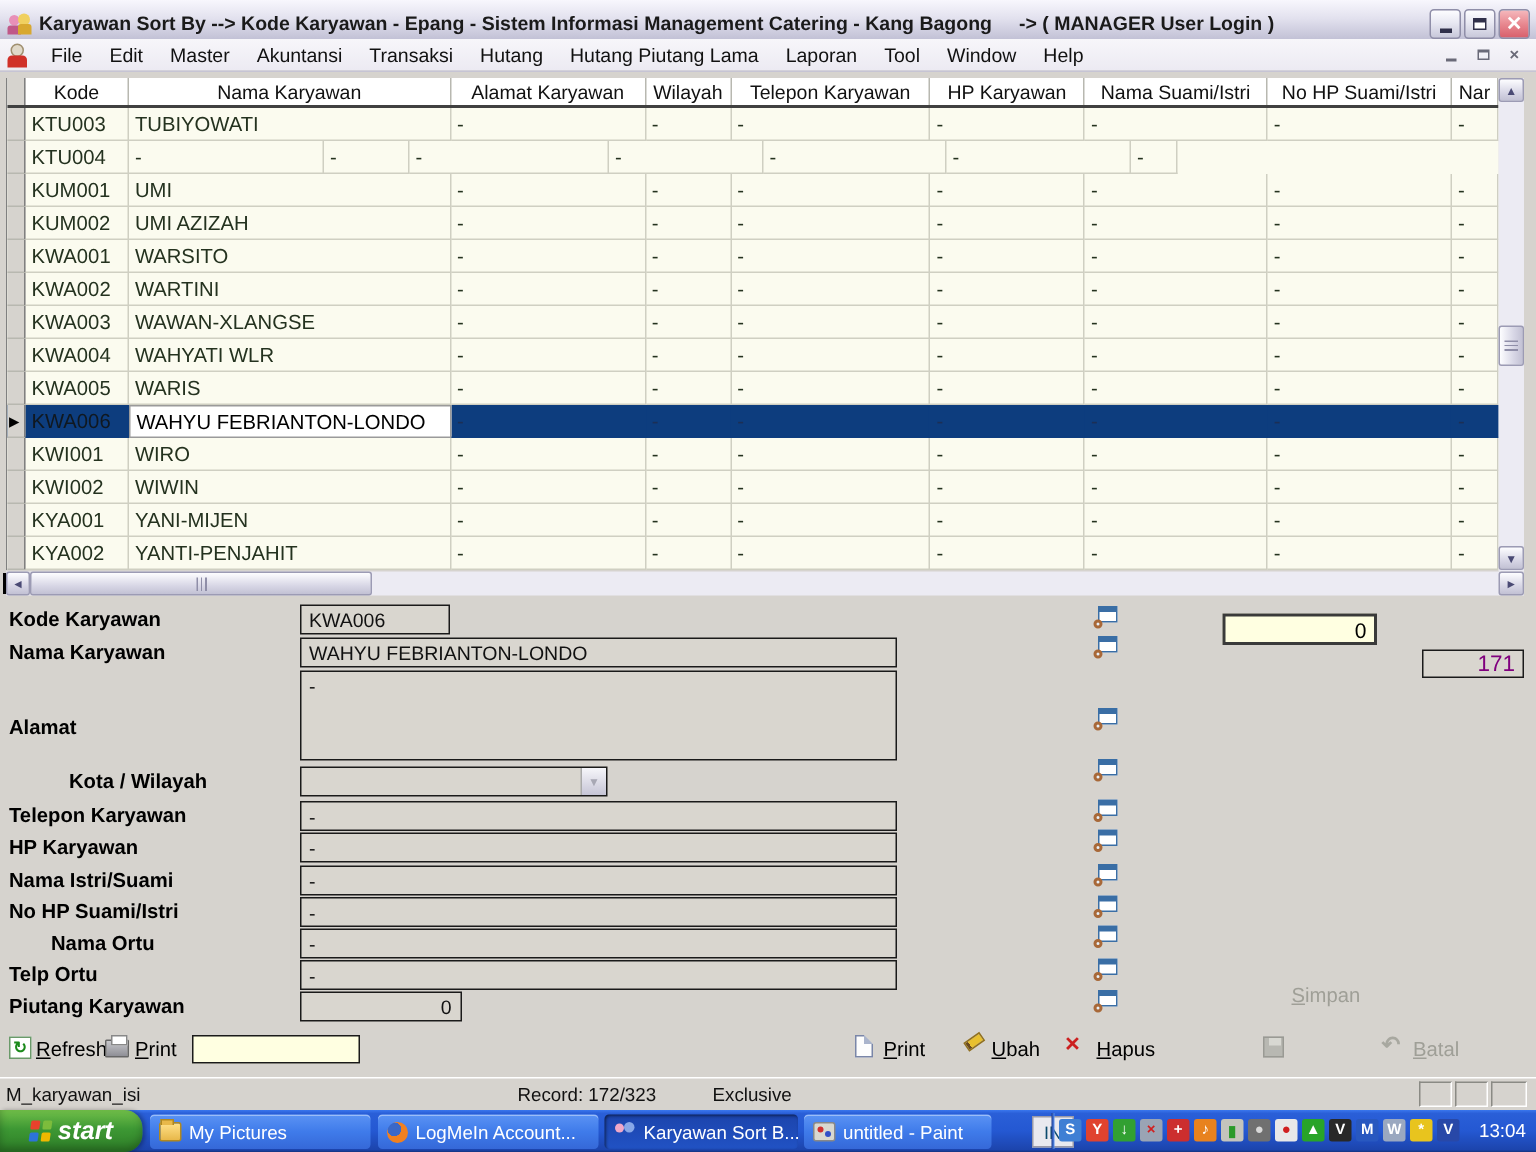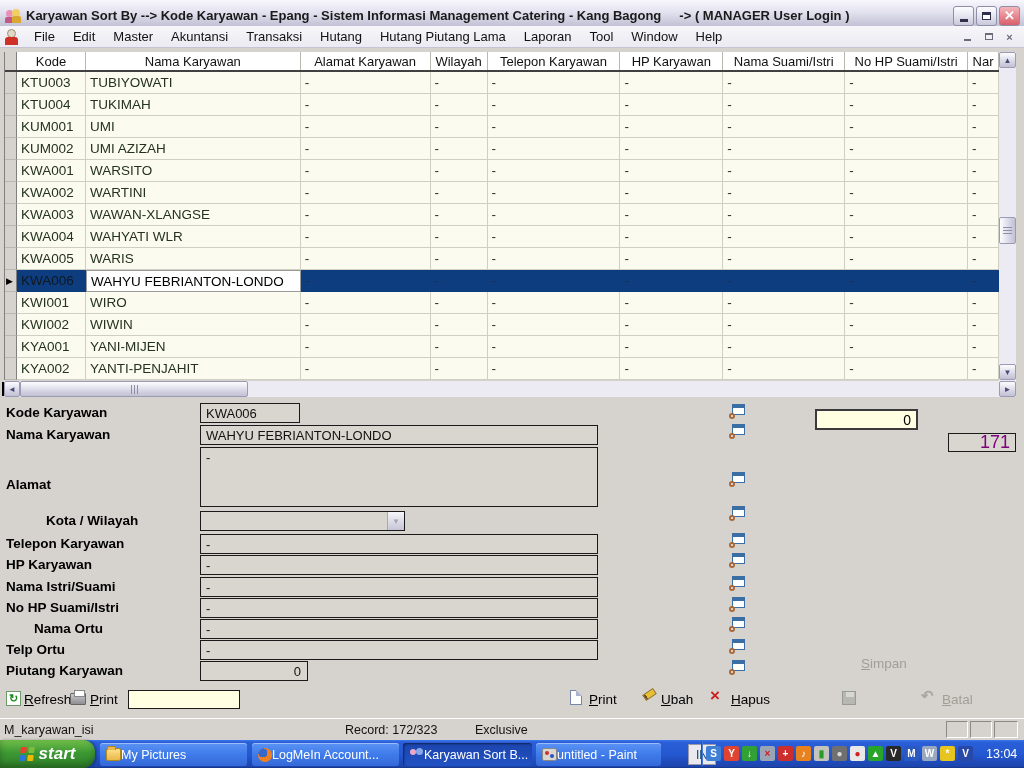--- a/index.html
+++ b/index.html
@@ -79,21 +79,21 @@
   .f-combo { width:205px; padding-left:5px; }
   .combo-btn { margin-left:auto; width:17px; height:18px; background:linear-gradient(180deg,#f6f6fa,#d9d8e4 60%,#c6c5d6);
     border-left:1px solid #aaa; display:flex; align-items:center; justify-content:center; font-size:8px; color:#a8a8b4; }
   .f-num { width:108px; justify-content:flex-end; padding-right:6px; padding-left:0; }
   .lookup { position:absolute; left:729px; width:17px; height:15px; }
   .lookup .fw { position:absolute; left:3px; top:0; width:13px; height:11px; background:#fff; border:1px solid #3a6ea5; border-top:4px solid #3a6ea5; }
   .lookup .fm { position:absolute; left:0; bottom:0; width:6px; height:6px; border:2px solid #a86838; border-radius:50%; background:#e8f0f8; }
   .misc-top { position:absolute; left:815px; top:409px; width:103px; height:21px; background:#FFFFE1; border:2px solid #3a3a3a;
     display:flex; align-items:center; justify-content:flex-end; padding-right:5px; font-size:14px; }
   .misc-bottom { position:absolute; left:948px; top:433px; width:68px; height:19px; background:#D9D6CF; border:1px solid #1a1a1a;
-    display:flex; align-items:center; justify-content:flex-end; padding-right:5px; color:#80007e; font-size:18px; }
+    display:flex; align-items:center; justify-content:flex-end; padding-right:5px; color:#80007e; font-size:15px; }
 
   
   .act-label { position:absolute; font-size:13.5px; color:#000; display:inline-block; }
   .act-label::first-letter { text-decoration:underline; }
   .act-label.disabled { color:#9f9f97; }
   .refresh-icon { position:absolute; left:6px; top:691px; width:15px; height:15px; background:#fff; border:1px solid #6a9a6a;
     color:#1c8a1c; font-weight:bold; font-size:11px; display:flex; align-items:center; justify-content:center; }
   .print-icon { position:absolute; left:70px; top:693px; width:16px; height:12px; background:linear-gradient(180deg,#c8c8cc,#8f8f96); border:1px solid #666; border-radius:1px; }
   .print-icon::before { content:""; position:absolute; left:3px; top:-4px; width:9px; height:5px; background:#fff; border:1px solid #888; }
   .search-box { position:absolute; left:128px; top:690px; width:112px; height:19px; background:#FFFFE1; border:1px solid #1a1a1a; }
@@ -115,21 +115,21 @@
     background:linear-gradient(180deg,#3a77ee 0%,#2a5fd8 8%,#2458d2 50%,#1c44ac 95%,#14337e 100%); }
   .start-btn { position:absolute; left:0; top:0; width:95px; height:28px; border-radius:0 12px 12px 0;
     background:linear-gradient(180deg,#71bf49 0%,#3d9834 45%,#2f8028 95%); box-shadow:inset 0 -3px 6px rgba(0,0,0,.25), 2px 0 3px rgba(0,0,0,.3);
     display:flex; align-items:center; justify-content:center; gap:5px; color:#fff; font-weight:bold; font-style:italic; font-size:17px; }
   .flag { position:relative; width:14px; height:14px; transform:skewX(-8deg); }
   .flag i { position:absolute; width:6px; height:6px; border-radius:1px; }
   .flag .fr{left:0;top:0;background:#e8412c;} .flag .fg{right:0;top:0;background:#7cbc3c;}
   .flag .fb{left:0;bottom:0;background:#2c74d8;} .flag .fy{right:0;bottom:0;background:#f0b800;}
   .task-btn { position:absolute; top:3px; height:23px; border-radius:3px; color:#fff; font-size:12.5px;
     background:linear-gradient(180deg,#5b93f4 0%,#3f7bea 50%,#3568d8 100%); box-shadow:inset 0 1px 0 rgba(255,255,255,.4);
-    display:flex; align-items:center; padding:0 6px; white-space:nowrap; overflow:hidden; }
+    display:flex; align-items:center; gap:5px; padding:0 6px; white-space:nowrap; overflow:hidden; }
   .task-btn.active { background:linear-gradient(180deg,#1c44ac,#2152c4); box-shadow:inset 1px 1px 2px rgba(0,0,0,.5); }
   .t-icon { width:15px; height:13px; border-radius:2px; flex:0 0 auto; position:relative; }
   .t-icon.folder { background:linear-gradient(180deg,#ffe088,#e8b84a); border:1px solid #b08820; }
   .t-icon.folder::before{ content:""; position:absolute; left:0; top:-3px; width:7px; height:3px; background:#e8b84a; border:1px solid #b08820; border-bottom:none; }
   .t-icon.firefox { border-radius:50%; width:14px; height:14px; background:radial-gradient(circle at 35% 35%, #3a68c8 0 35%, #f08020 36% 75%, #c84a10 100%); }
   .t-icon.people { background:transparent; }
   .t-icon.people::before{ content:""; position:absolute; left:1px; top:1px; width:6px; height:6px; border-radius:50%; background:#f0a8c8; }
   .t-icon.people::after{ content:""; position:absolute; right:1px; top:0; width:7px; height:7px; border-radius:50%; background:#88a8e8; }
   .t-icon.paint { background:#d8d8d0; border:1px solid #888; }
   .t-icon.paint::before{ content:""; position:absolute; left:2px; top:2px; width:4px; height:4px; border-radius:50%; background:#d03030; }
@@ -218,21 +218,20 @@
           <span class="g-cell" style="width: 57px;">-</span>
           <span class="g-cell" style="width: 133px;">-</span>
           <span class="g-cell" style="width: 103px;">-</span>
           <span class="g-cell" style="width: 122px;">-</span>
           <span class="g-cell" style="width: 123px;">-</span>
           <span class="g-cell" style="width: 31px;">-</span>
         </div>
         <div class="grid-row">
           <span class="g-cell marker" style="width: 12px;"></span>
           <span class="g-cell kode" style="width: 69px;">KTU004</span>
-          <span class="g-cell" style="width: 215px;">TUKIMAH</span>
           <span class="g-cell" style="width: 130px;">-</span>
           <span class="g-cell" style="width: 57px;">-</span>
           <span class="g-cell" style="width: 133px;">-</span>
           <span class="g-cell" style="width: 103px;">-</span>
           <span class="g-cell" style="width: 122px;">-</span>
           <span class="g-cell" style="width: 123px;">-</span>
           <span class="g-cell" style="width: 31px;">-</span>
         </div>
         <div class="grid-row">
           <span class="g-cell marker" style="width: 12px;"></span>

